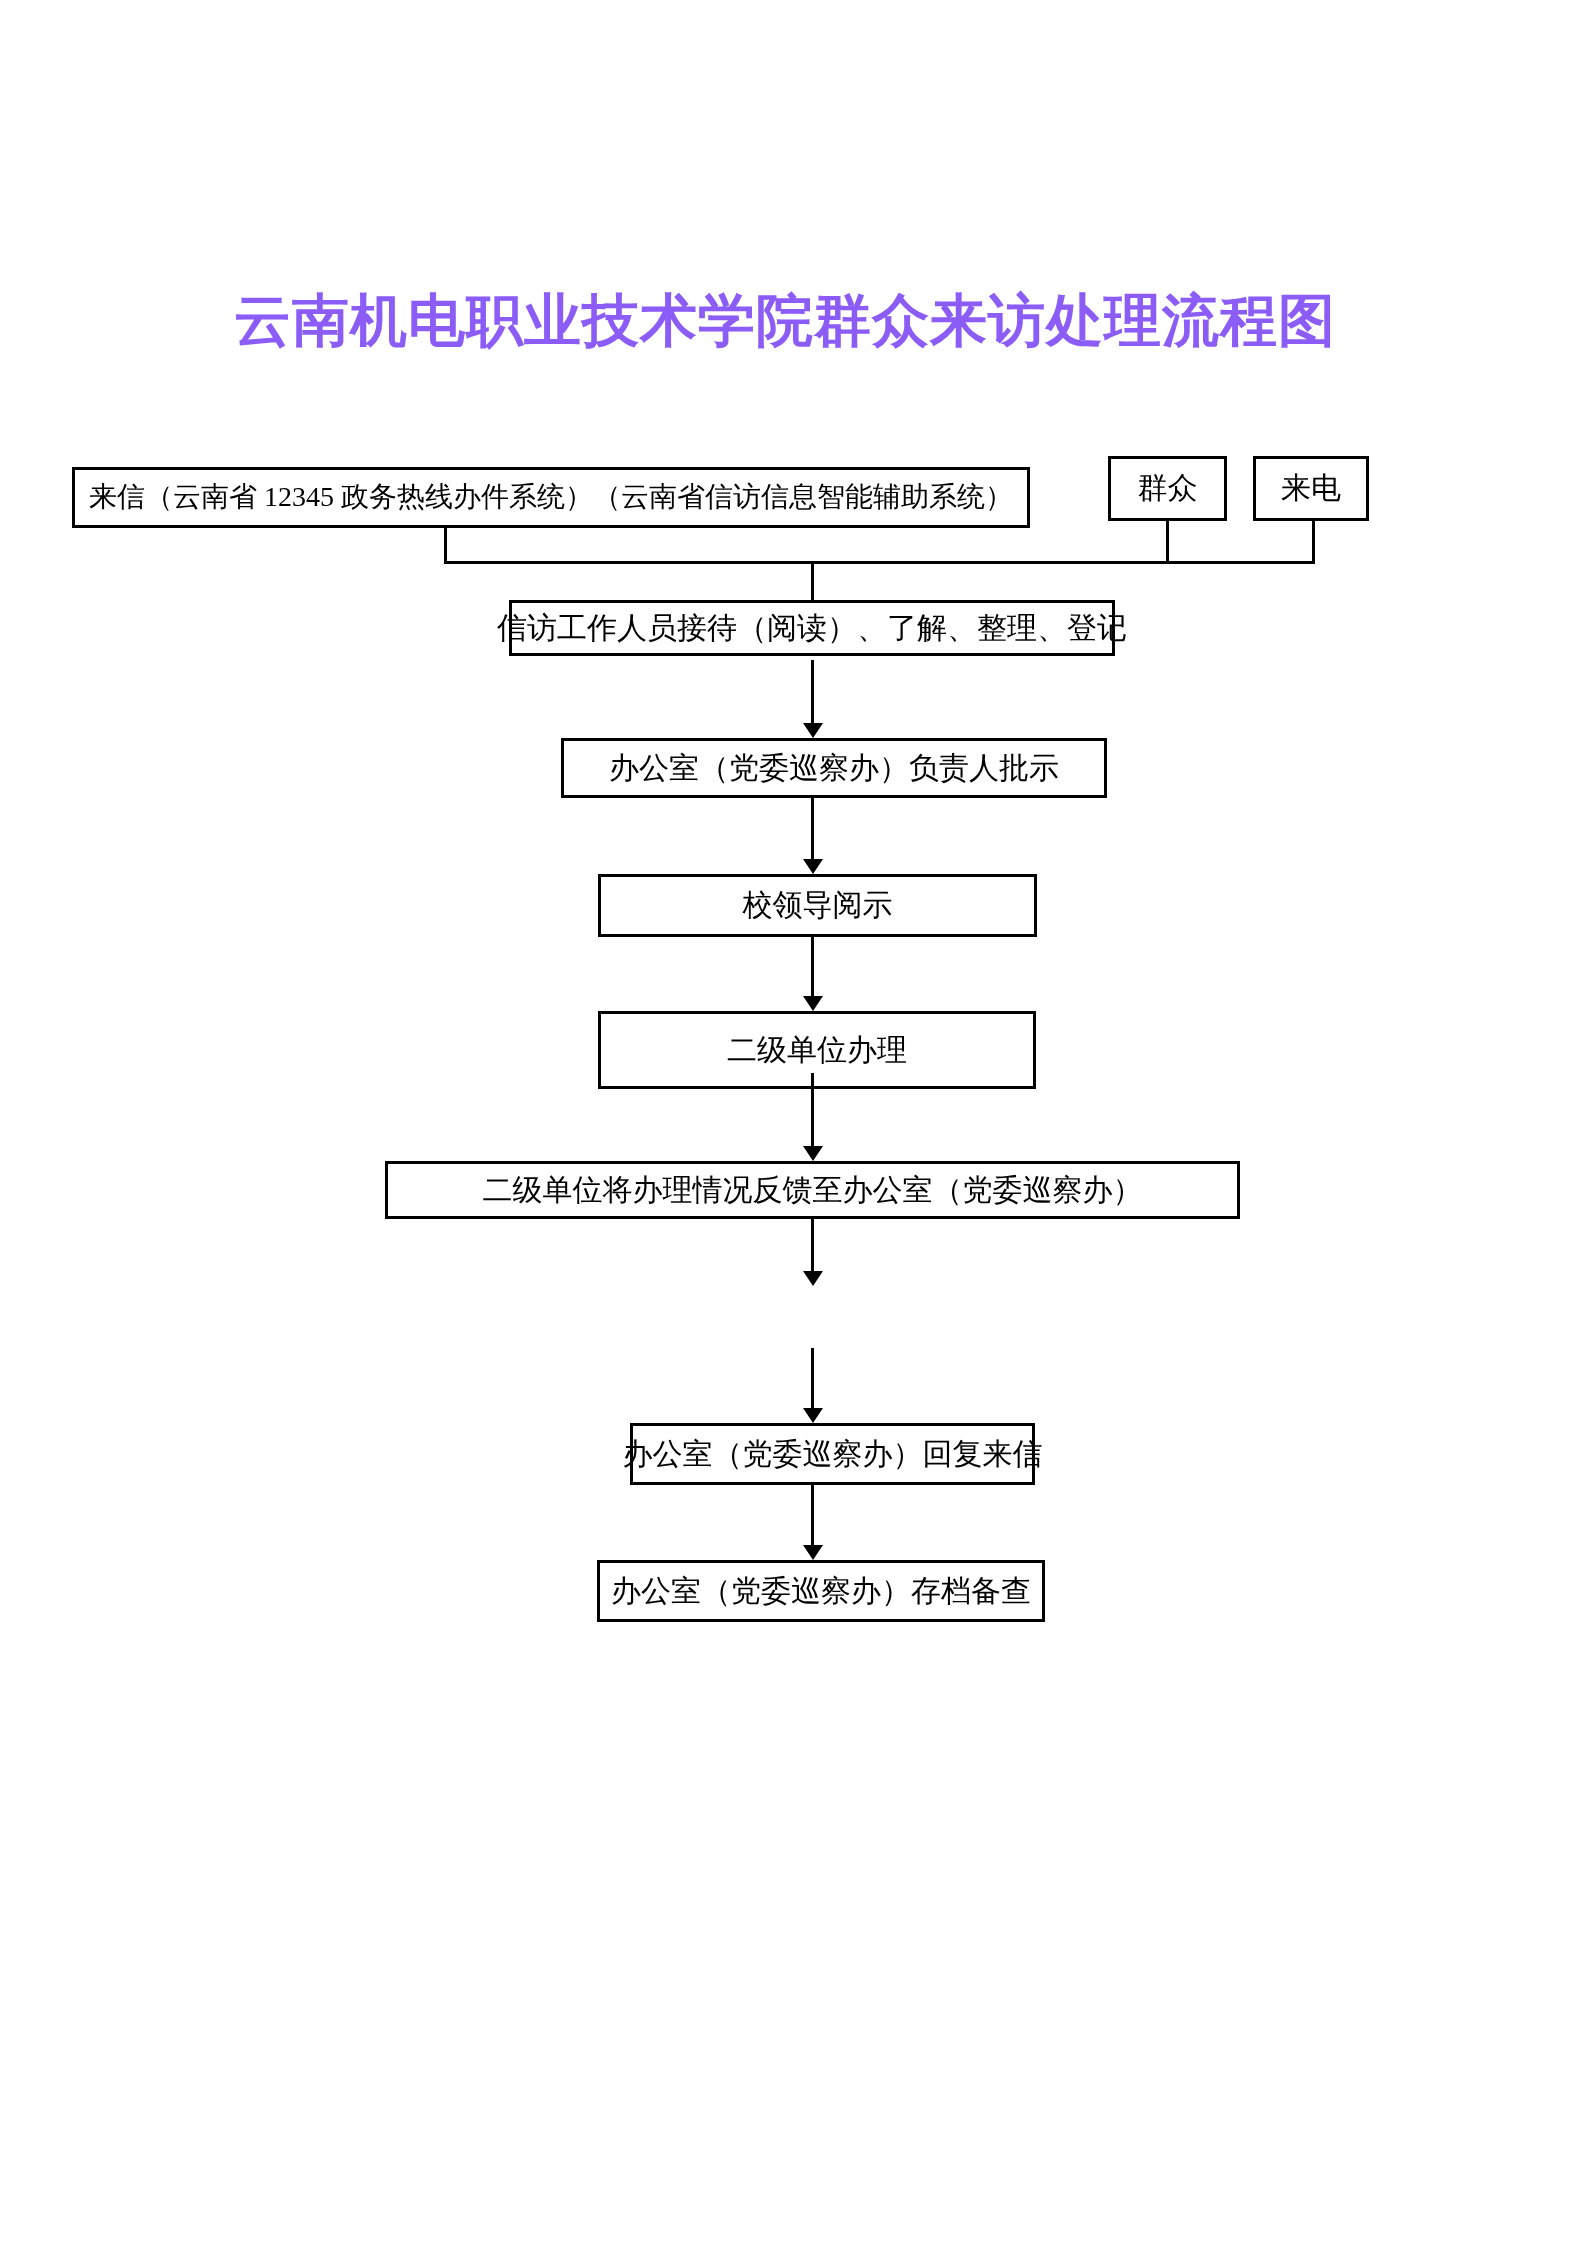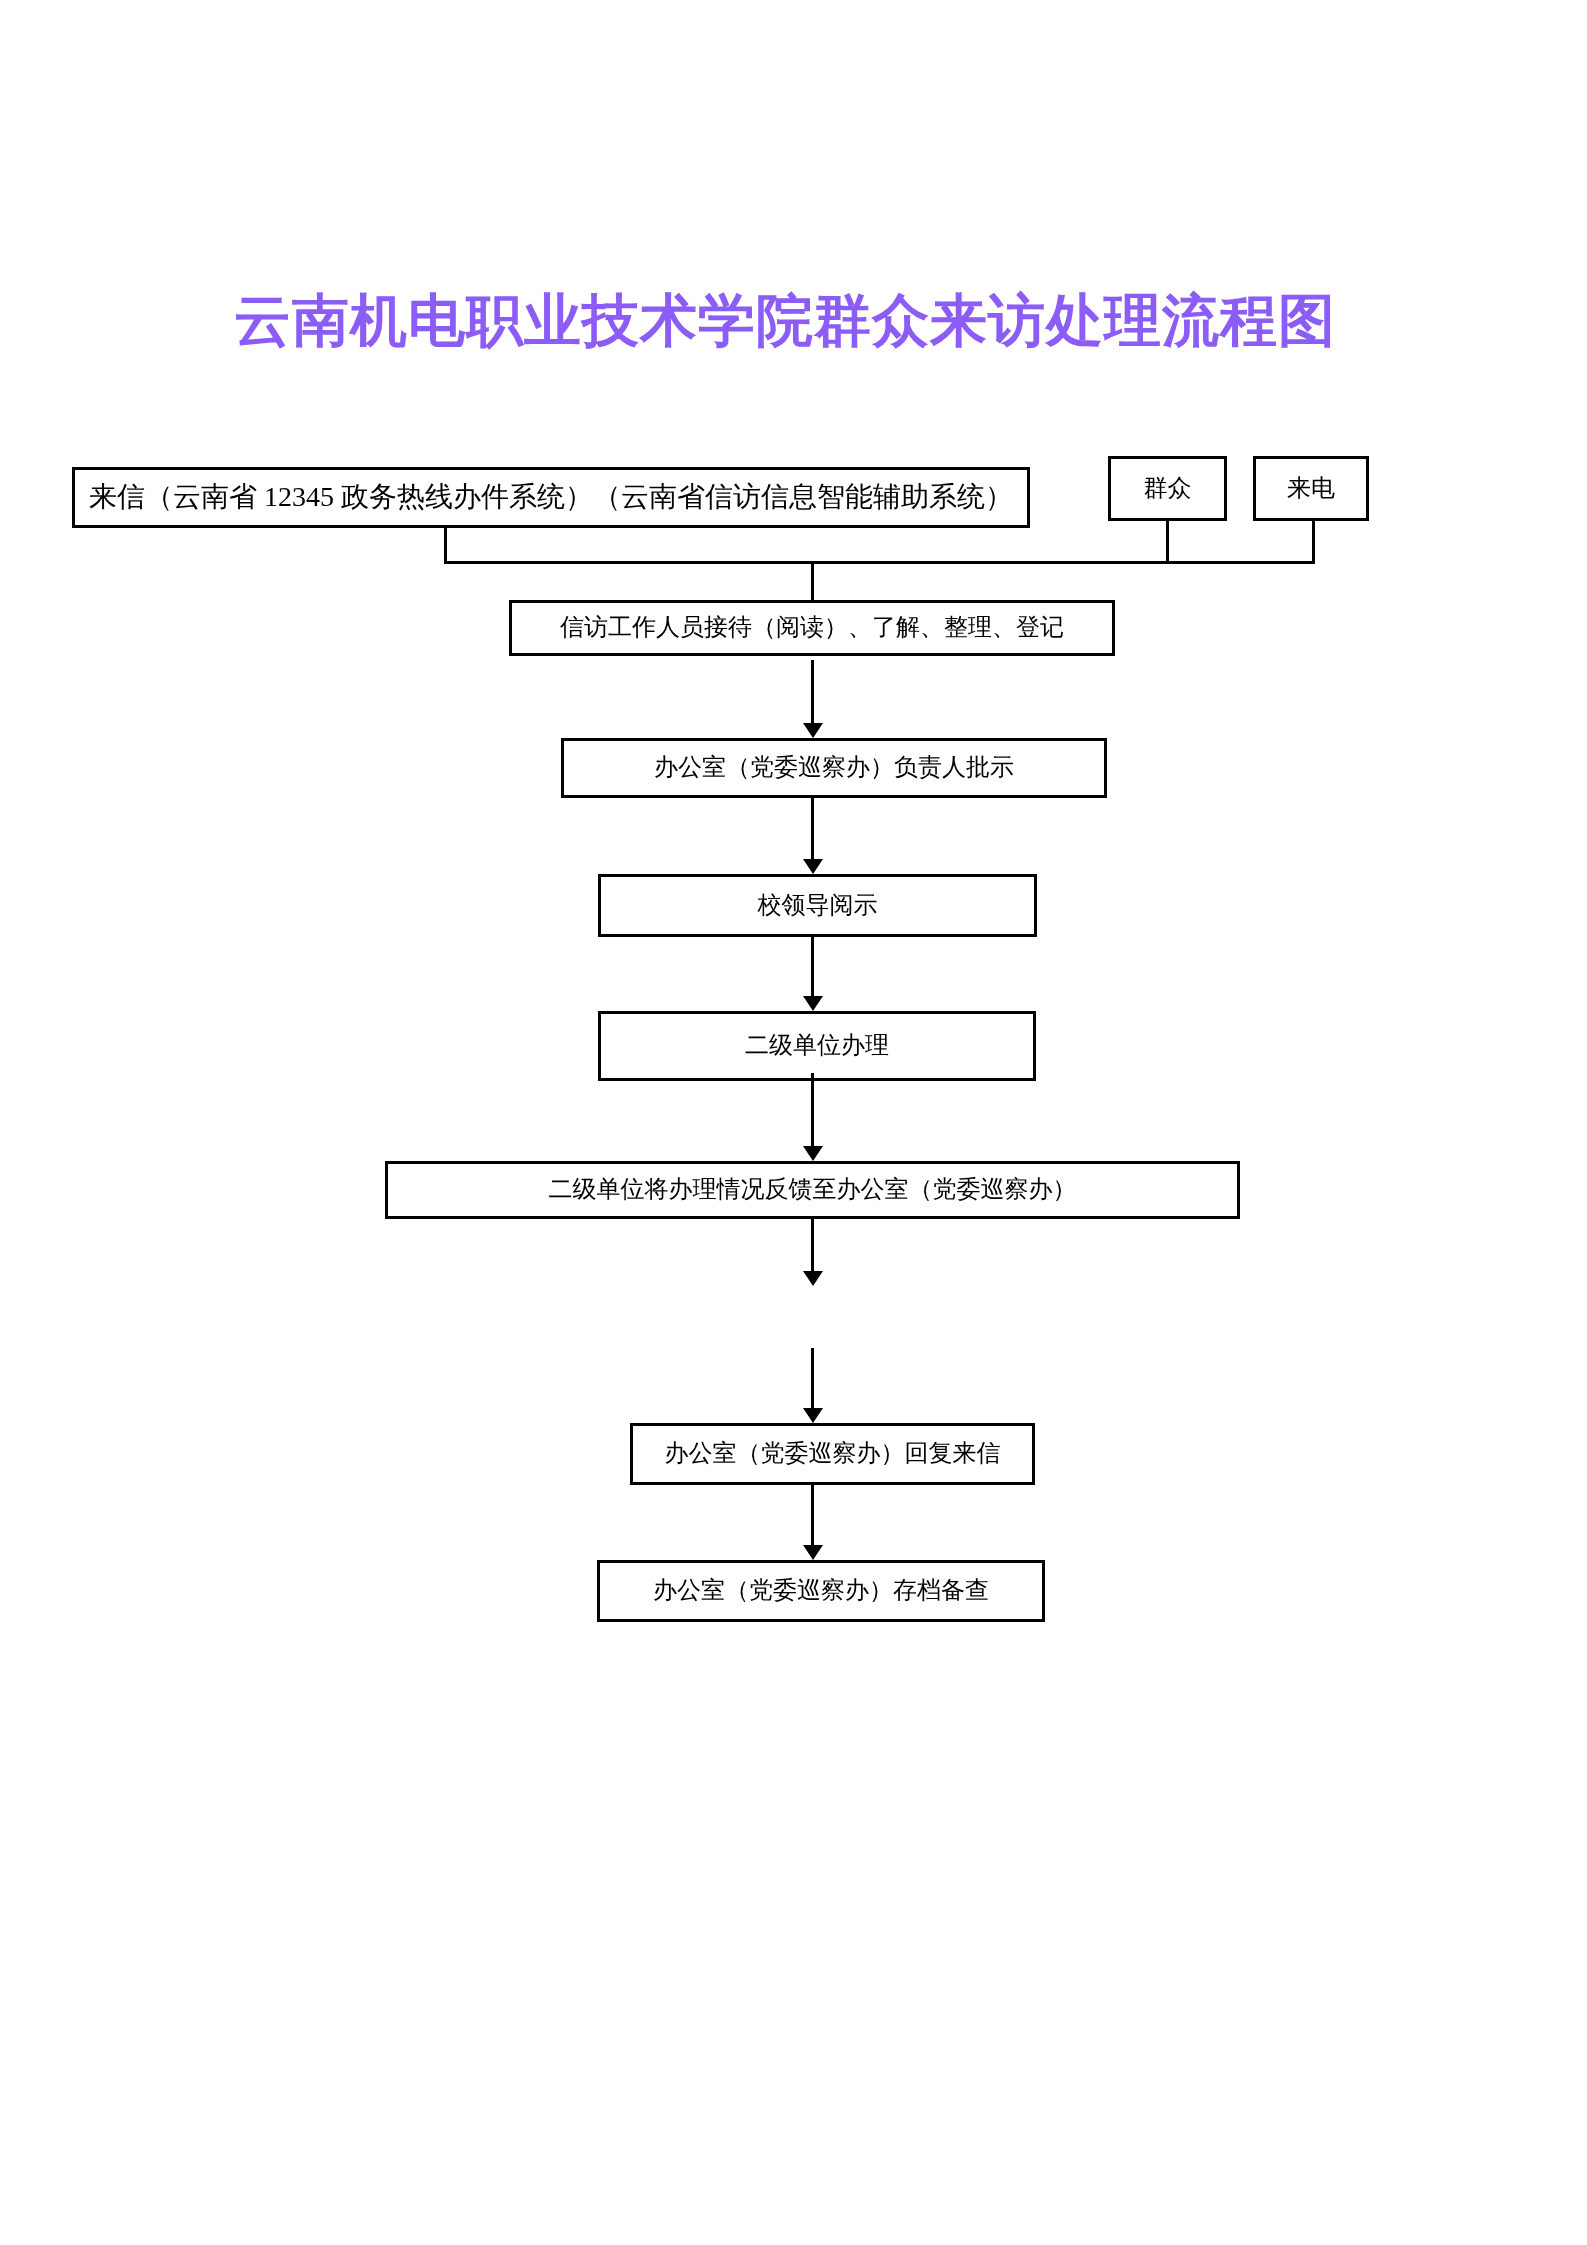--- a/index.html
+++ b/index.html
@@ -32,21 +32,21 @@
   }
   .node {
     position: absolute;
     box-sizing: border-box;
     border: 3px solid #000000;
     background: #ffffff;
     display: flex;
     align-items: center;
     justify-content: center;
     text-align: center;
-    font-size: 24px;
+    font-size: 30px;
     line-height: 1.15;
     white-space: nowrap;
   }
   .node .txt { display: inline-block; }
   .vline {
     position: absolute;
     width: 3px;
     background: #000000;
   }
   .hline {
@@ -102,21 +102,21 @@
   <div class="vline" style="left:811px; top:798px; height:62px;"></div>
   <div class="arrowhead" style="left:803px; top:859px;"></div>
 
   <div class="node" style="left:598px; top:874px; width:439px; height:63px;">
     <span class="txt">校领导阅示</span>
   </div>
 
   <div class="vline" style="left:811px; top:937px; height:61px;"></div>
   <div class="arrowhead" style="left:803px; top:996px;"></div>
 
-  <div class="node" style="left:598px; top:1011px; width:438px; height:70px;">
+  <div class="node" style="left:598px; top:1011px; width:438px; height:78px;">
     <span class="txt">二级单位办理</span>
   </div>
 
   <div class="vline" style="left:811px; top:1073px; height:75px;"></div>
   <div class="arrowhead" style="left:803px; top:1146px;"></div>
 
   <div class="node" style="left:385px; top:1161px; width:855px; height:58px;">
     <span class="txt">二级单位将办理情况反馈至办公室（党委巡察办）</span>
   </div>
 

